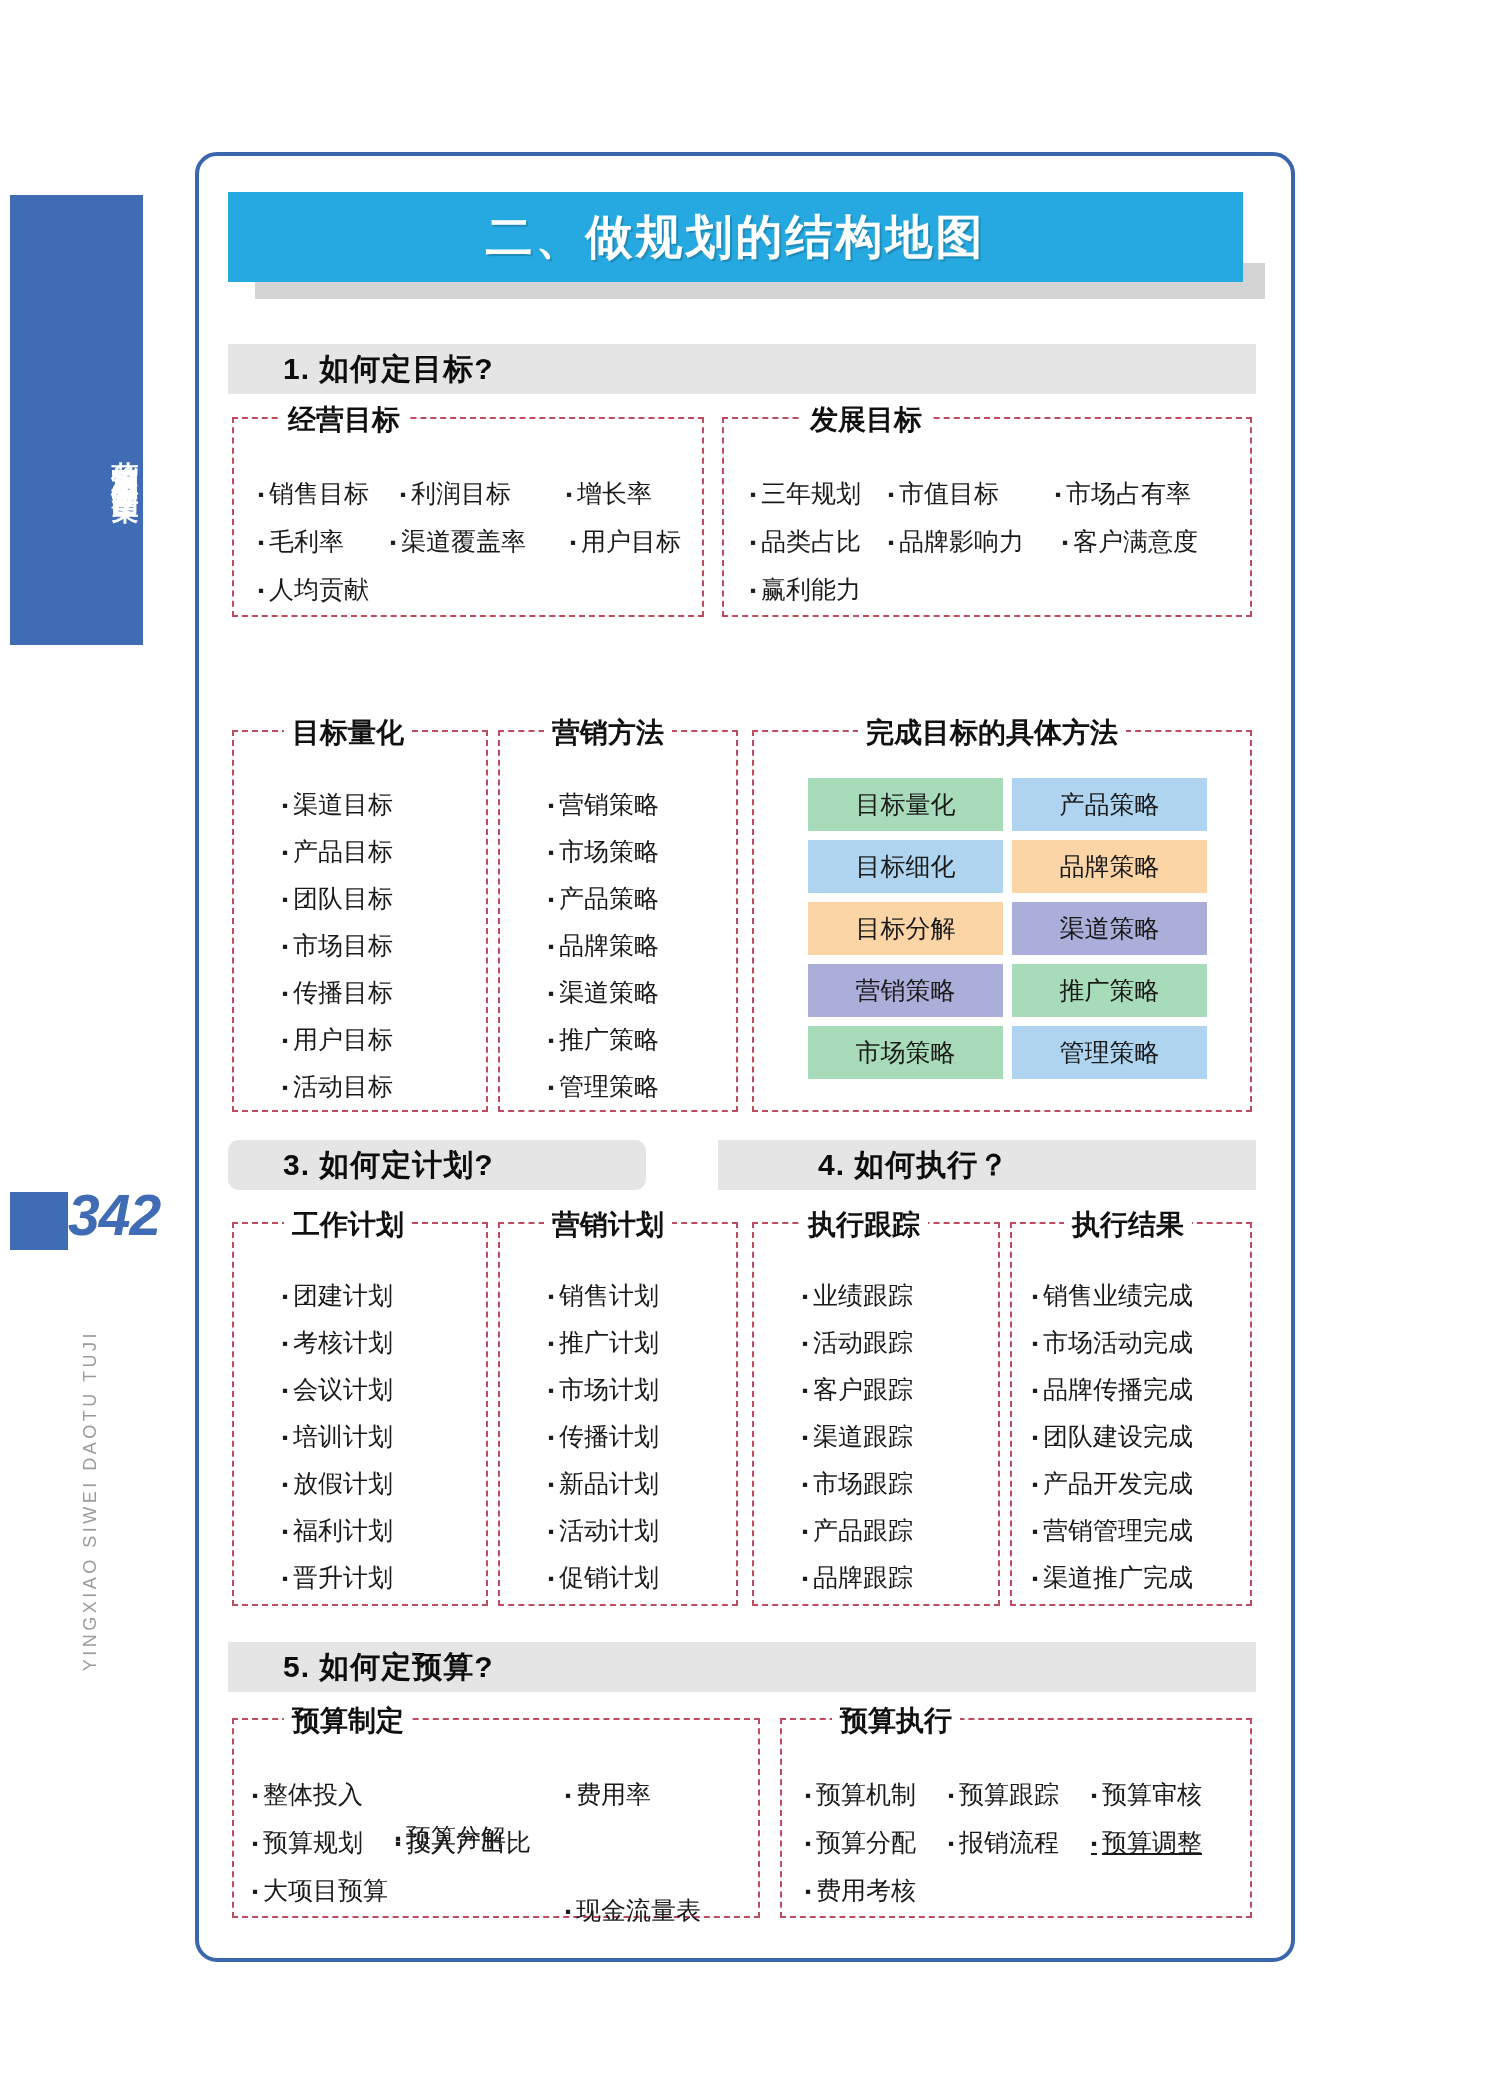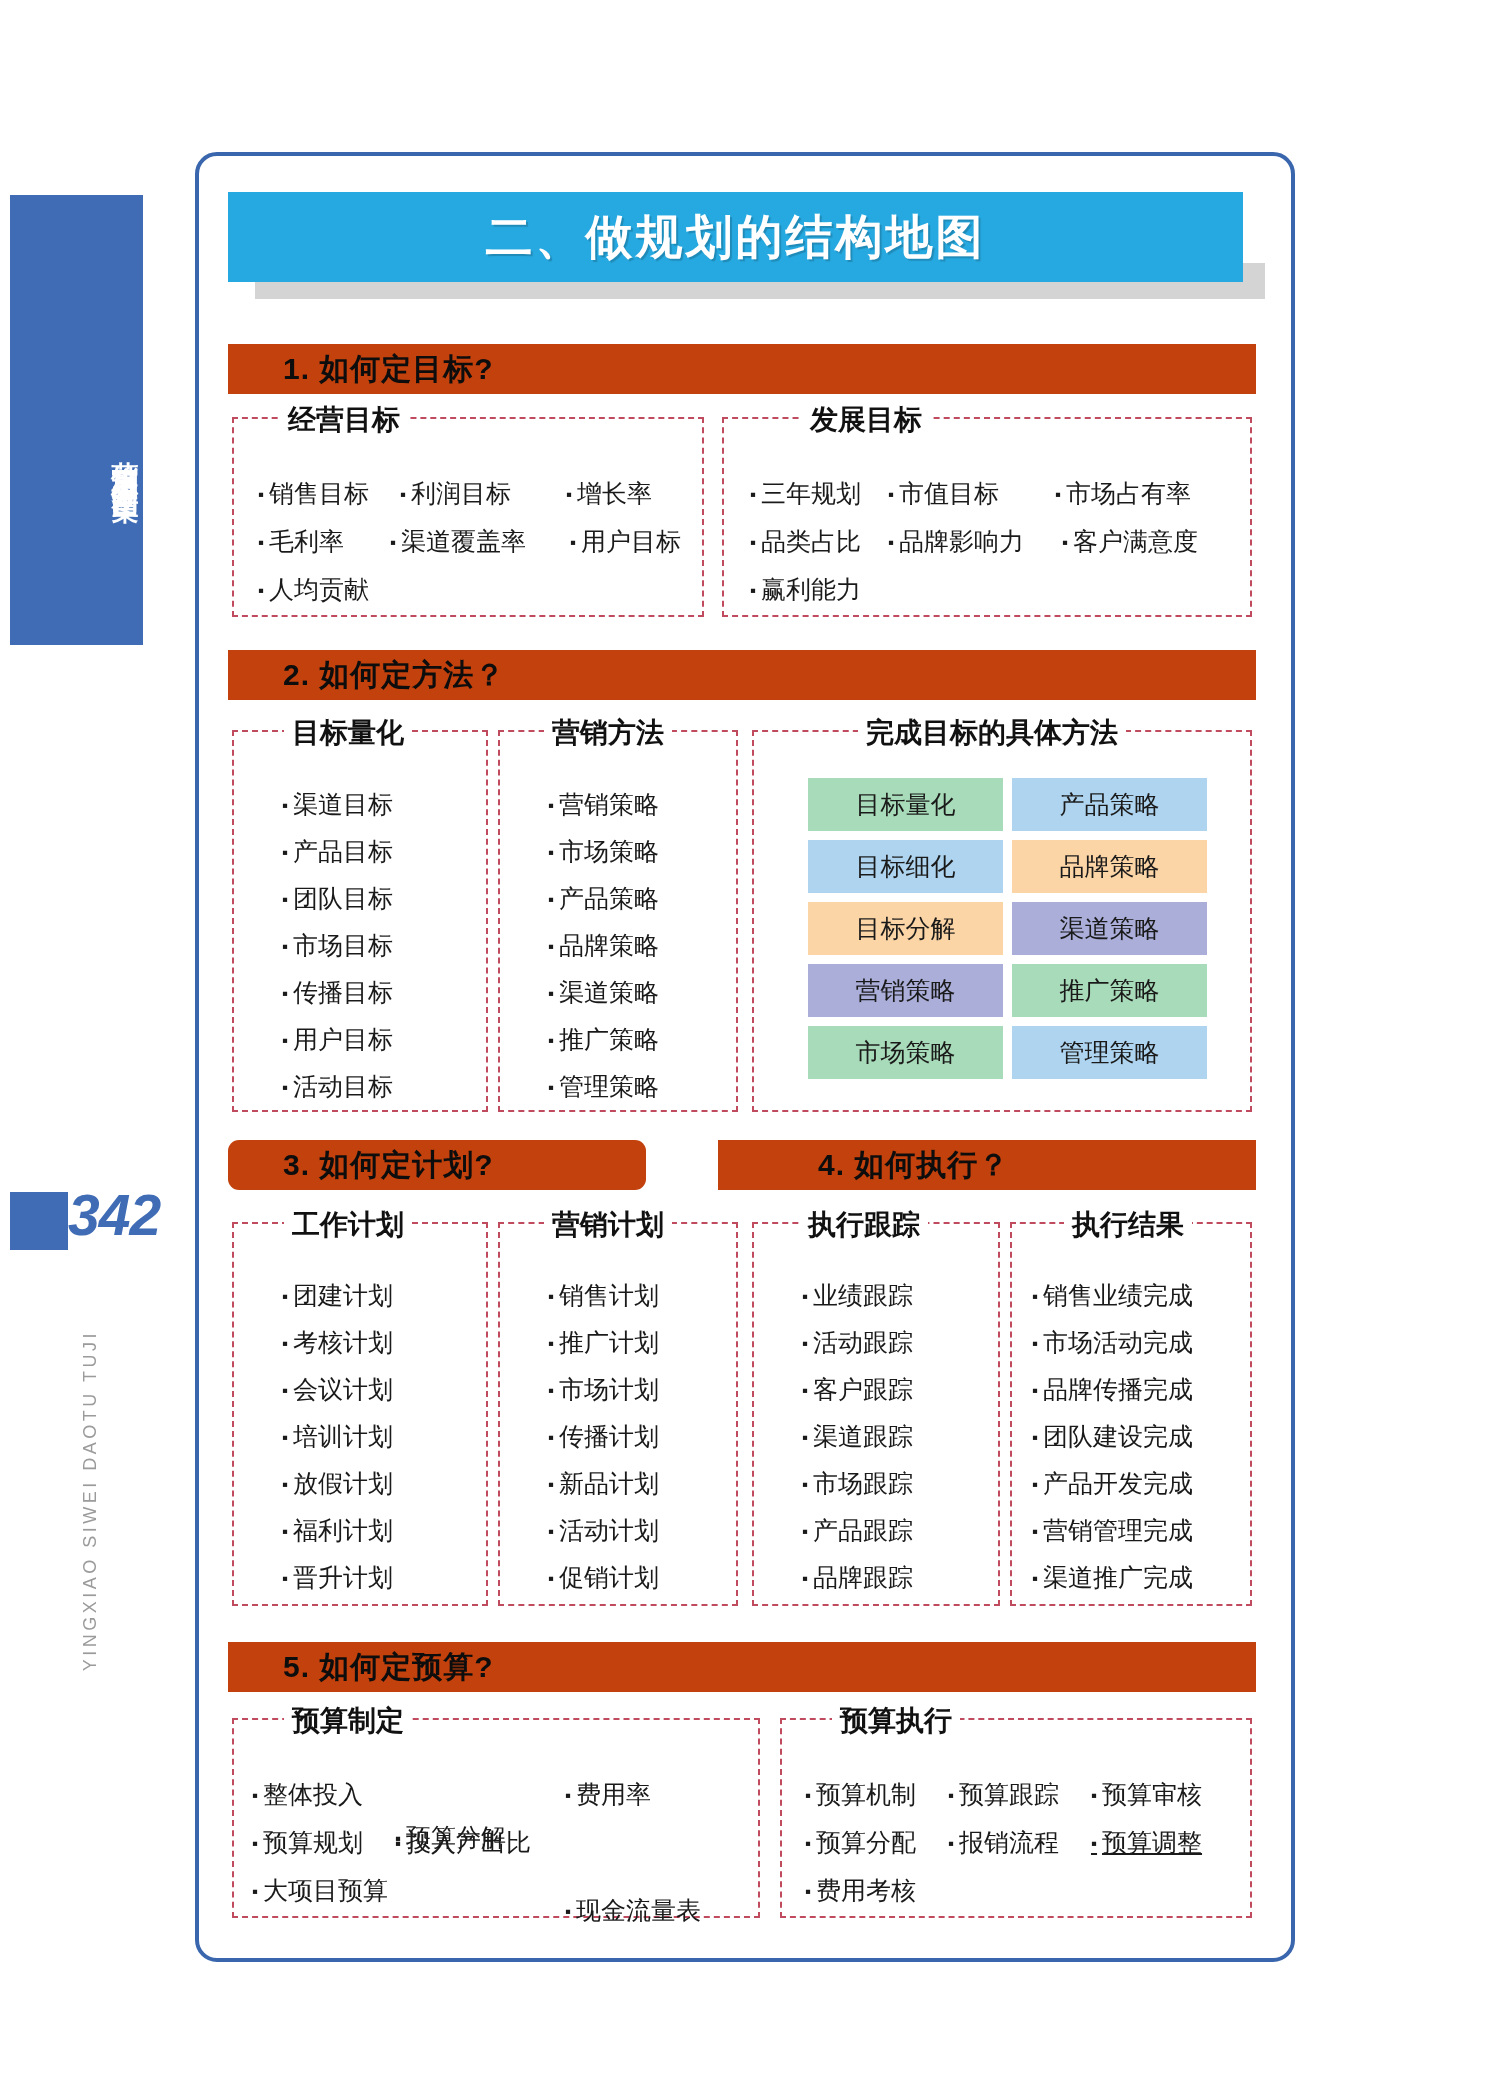--- a/index.html
+++ b/index.html
@@ -84,21 +84,21 @@
     font-weight: bold;
     letter-spacing: 3px;
     display: flex; align-items: center; justify-content: center;
     text-shadow: 2px 2px 1px rgba(0,0,0,0.18);
   }
 
   
   .sec-hdr {
     position: absolute;
     height: 50px;
-    background: #c2410c;
+    background: #e5e5e5;
     color: #0d0d0d;
     font-size: 30px;
     font-weight: bold;
     display: flex; align-items: center;
     padding-left: 55px;
     letter-spacing: 1px;
   }
 
   
   .grp {
@@ -176,21 +176,20 @@
     <span class="grp-label" style="left:78px;">发展目标</span>
   </div>
   <div class="li" style="left:750px; top:481px;">三年规划</div>
   <div class="li" style="left:888px; top:481px;">市值目标</div>
   <div class="li" style="left:1055px; top:481px;">市场占有率</div>
   <div class="li" style="left:750px; top:529px;">品类占比</div>
   <div class="li" style="left:888px; top:529px;">品牌影响力</div>
   <div class="li" style="left:1062px; top:529px;">客户满意度</div>
   <div class="li" style="left:750px; top:577px;">赢利能力</div>
 
-  <div class="sec-hdr" style="left:228px; top:650px; width:1028px;">2. 如何定方法？</div>
 
   <div class="grp" style="left:232px; top:730px; width:256px; height:382px;">
     <span class="grp-label" style="left:50px;">目标量化</span>
   </div>
   <div class="li" style="left:282px; top:792px;">渠道目标</div>
   <div class="li" style="left:282px; top:839px;">产品目标</div>
   <div class="li" style="left:282px; top:886px;">团队目标</div>
   <div class="li" style="left:282px; top:933px;">市场目标</div>
   <div class="li" style="left:282px; top:980px;">传播目标</div>
   <div class="li" style="left:282px; top:1027px;">用户目标</div>

